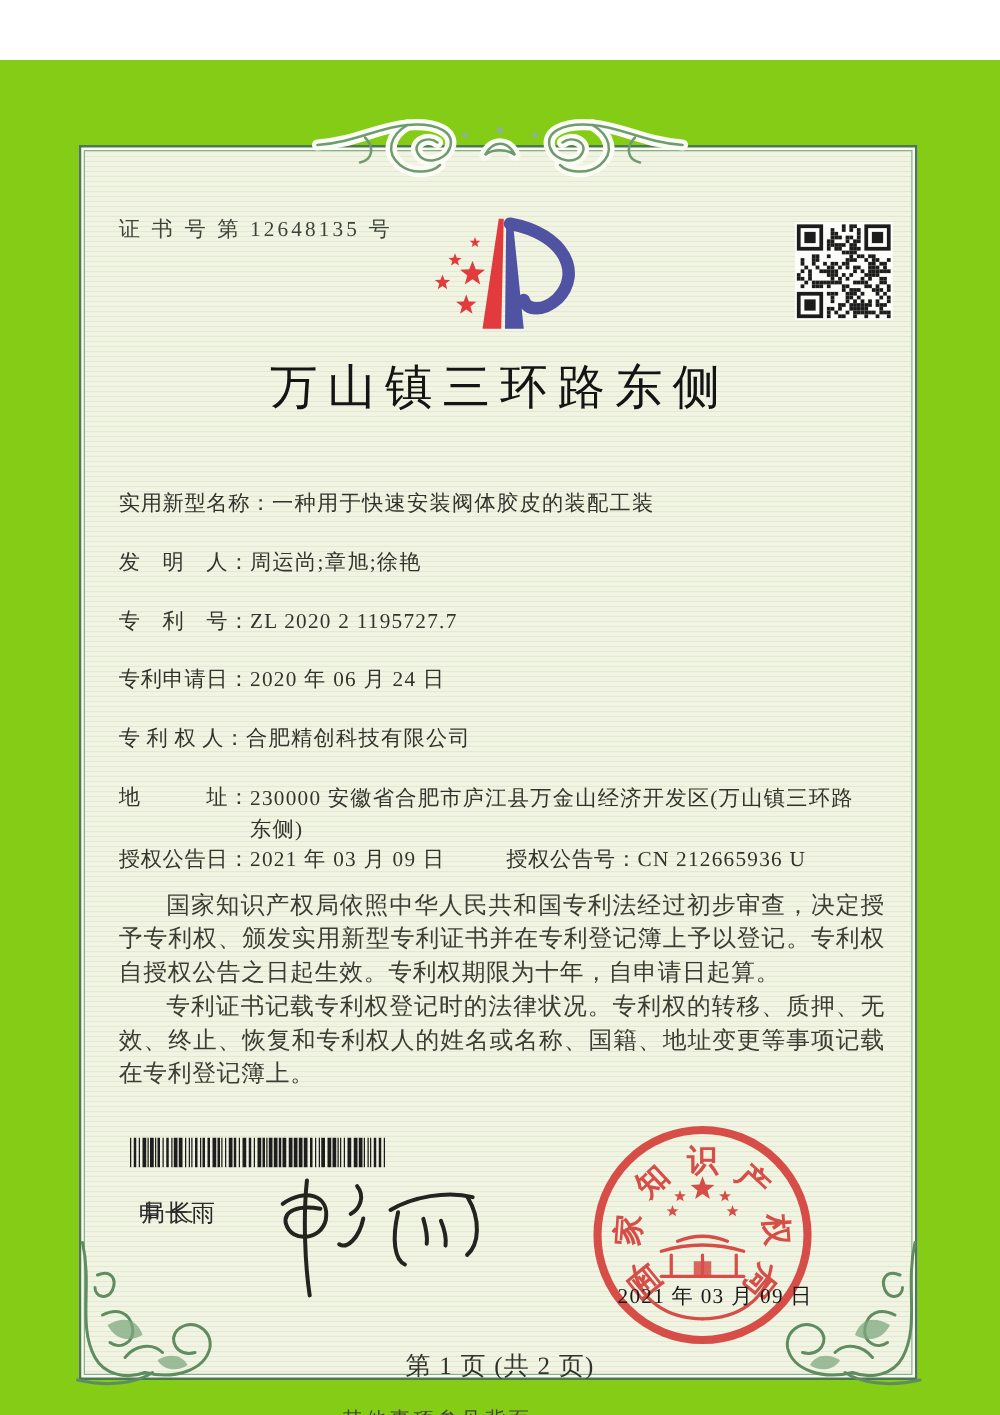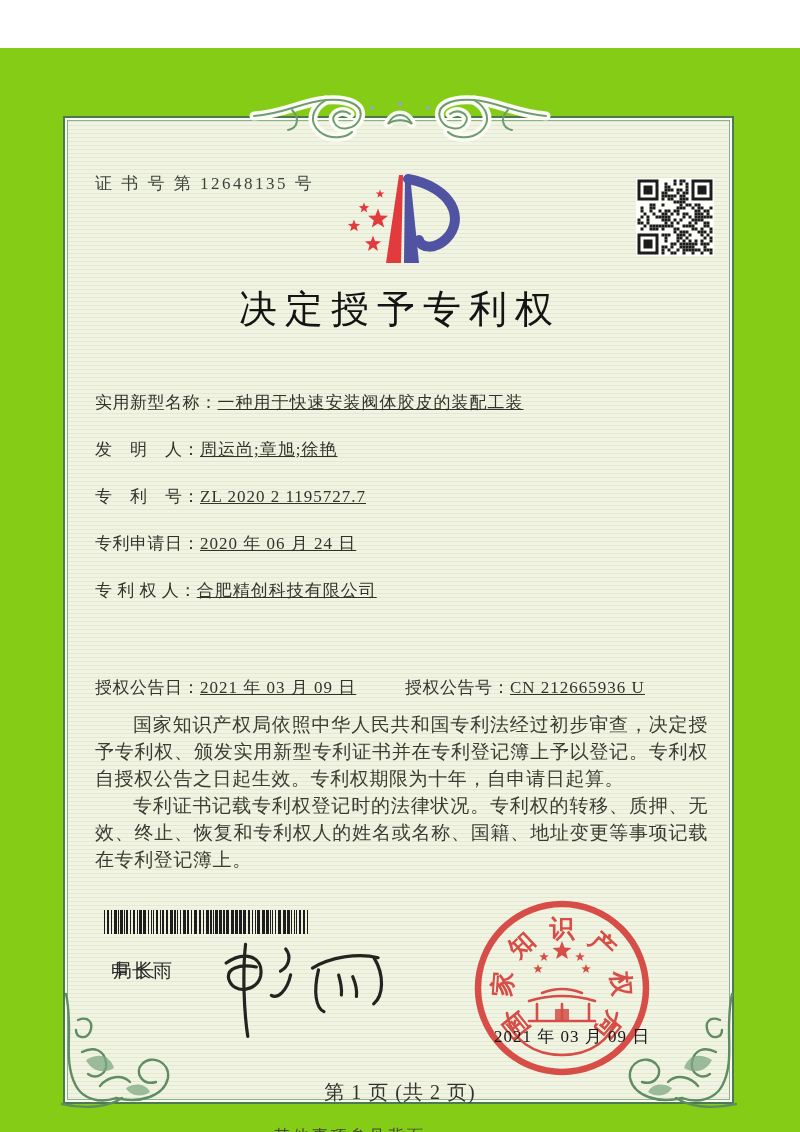--- a/index.html
+++ b/index.html
@@ -27,21 +27,21 @@
   .orn{position:absolute;pointer-events:none;}
   
   .abs{position:absolute;}
   .certno{left:95px;top:124px;font-size:17px;letter-spacing:2.5px;color:#3d4339;}
   .title{
     left:0;top:236px;width:800px;text-align:center;
     font-size:38px;letter-spacing:8px;color:#141414;font-weight:500;
   }
   .row{position:absolute;left:95px;font-size:17px;white-space:nowrap;color:#33332c;}
   .flabel{display:inline-block;letter-spacing:.5px;}
-  .fvalue{letter-spacing:1px;text-decoration:underline;}
+  .fvalue{letter-spacing:1px;}
   .addr-val{
     display:inline-block;vertical-align:top;white-space:normal;width:500px;
     line-height:25px;word-break:break-all;letter-spacing:1px;
   }
   .paras{
     position:absolute;left:95px;top:663px;width:613px;
     font-size:19px;line-height:27px;text-align:justify;color:#3c3c33;
     letter-spacing:.6px;
   }
   .paras p{margin:0;text-indent:2em;}
@@ -360,36 +360,39 @@
         <rect x="6" y="6" width="9" height="9" fill="#1c1c1c"></rect>
         <rect x="54" y="0" width="21" height="21" fill="#1c1c1c"></rect>
         <rect x="57" y="3" width="15" height="15" fill="#fdfdfa"></rect>
         <rect x="60" y="6" width="9" height="9" fill="#1c1c1c"></rect>
         <rect x="0" y="54" width="21" height="21" fill="#1c1c1c"></rect>
         <rect x="3" y="57" width="15" height="15" fill="#fdfdfa"></rect>
         <rect x="6" y="60" width="9" height="9" fill="#1c1c1c"></rect>
       </g>
   </svg>
 
-  <div class="abs title">决定授予专利权</div>
+  <div class="abs title">万山镇三环路东侧</div>
 
   <div class="row" style="top:343px">
     <span class="flabel">实用新型名称：</span><span class="fvalue">一种用于快速安装阀体胶皮的装配工装</span>
   </div>
   <div class="row" style="top:390px">
     <span class="flabel">发　明　人：</span><span class="fvalue">周运尚;章旭;徐艳</span>
   </div>
   <div class="row" style="top:437px">
     <span class="flabel">专　利　号：</span><span class="fvalue">ZL 2020 2 1195727.7</span>
   </div>
   <div class="row" style="top:484px">
     <span class="flabel">专利申请日：</span><span class="fvalue">2020 年 06 月 24 日</span>
   </div>
   <div class="row" style="top:531px">
     <span class="flabel">专 利 权 人：</span><span class="fvalue">合肥精创科技有限公司</span>
+  </div>
+  <div class="row" style="top:578px">
+    <span class="flabel" style="vertical-align:top">地　　　址：</span><span class="fvalue addr-val">230000  安徽省合肥市庐江县万金山经济开发区(万山镇三环路东侧)</span>
   </div>
   <div class="row" style="top:628px">
     <span class="flabel">授权公告日：</span><span class="fvalue">2021 年 03 月 09 日</span>
     <span style="position:absolute;left:310px;white-space:nowrap">
       <span class="flabel">授权公告号：</span><span class="fvalue">CN 212665936 U</span>
     </span>
   </div>
 
   <div class="paras">
     <p>国家知识产权局依照中华人民共和国专利法经过初步审查，决定授予专利权、颁发实用新型专利证书并在专利登记簿上予以登记。专利权自授权公告之日起生效。专利权期限为十年，自申请日起算。</p>

